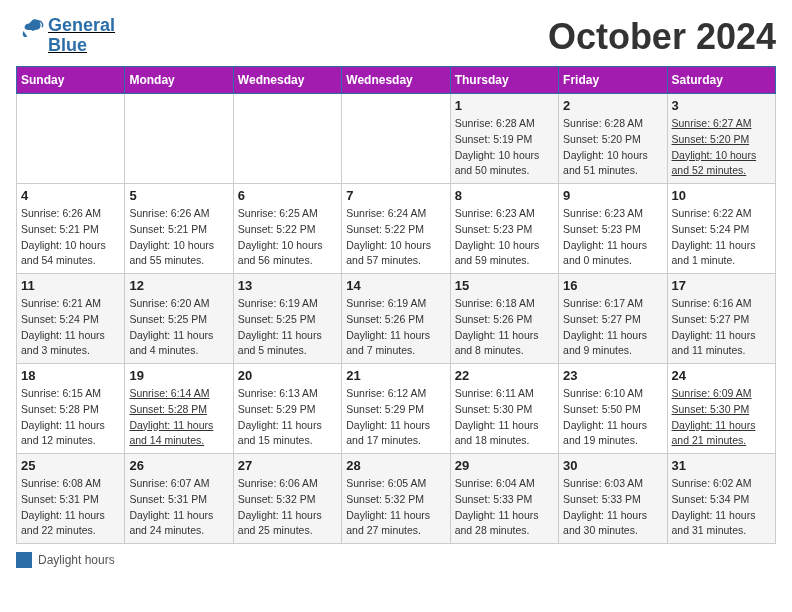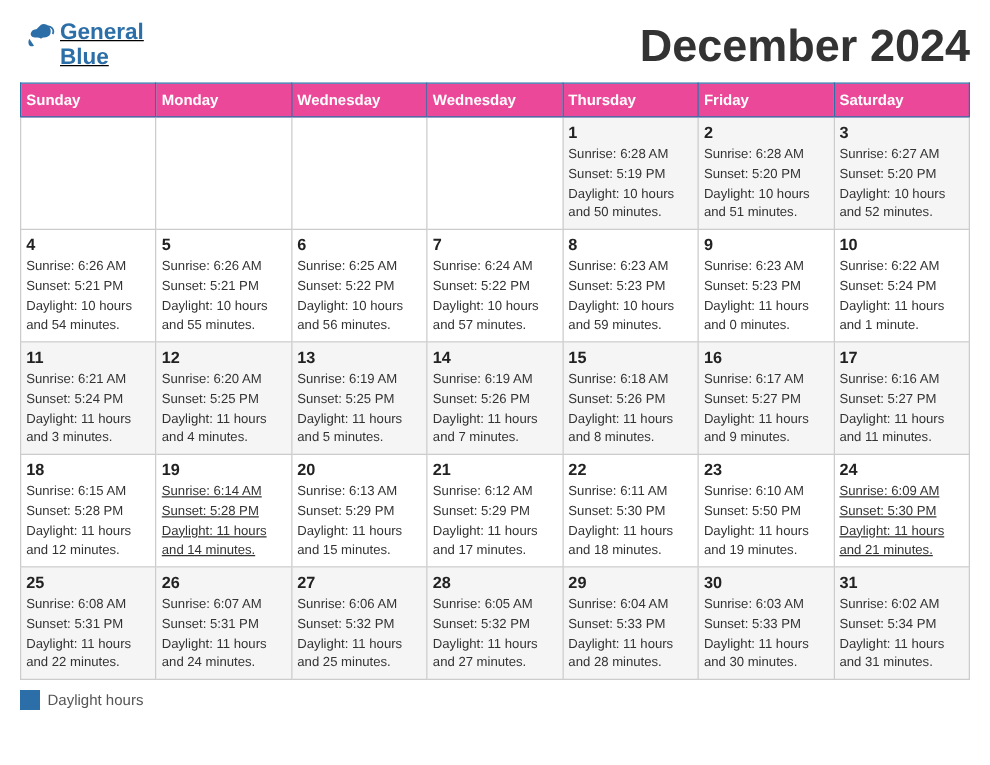--- a/index.html
+++ b/index.html
@@ -43,21 +43,21 @@
     .sub-title {
       font-size: 16px;
       color: #555;
     }
     table {
       width: 100%;
       border-collapse: collapse;
       font-size: 11px;
     }
     thead th {
-      background-color: #ec4899;
+      background-color: #a21caf;
       color: #fff;
       padding: 6px 4px;
       text-align: left;
       font-size: 12px;
       font-weight: bold;
       border: 1px solid #2c6fa8;
     }
     tbody td {
       border: 1px solid #ccc;
       padding: 4px;
@@ -107,21 +107,21 @@
         <path d="M22 6 C26 4, 30 8, 28 12" fill="none" stroke="#2c6fa8" stroke-width="1.5"></path>
         <path d="M8 16 C6 20, 8 24, 12 22" fill="#2c6fa8"></path>
       </svg>
     </div>
     <div class="logo-text">
       <div>General</div>
       <div>Blue</div>
     </div>
   </div>
   <div class="title-block">
-    <div class="main-title">December 2024</div>
+    <div class="main-title">October 2024</div>
   </div>
 </div>
 
 <table>
   <thead>
     <tr id="col-headers">
         <th>Sunday</th>
         <th>Monday</th>
         <th>Wednesday</th>
         <th>Wednesday</th>
@@ -145,21 +145,21 @@
         </td>
         <td>
           <div class="day-num">2</div>
           <div class="day-info" style="white-space: pre-line;">Sunrise: 6:28 AM
 Sunset: 5:20 PM
 Daylight: 10 hours
 and 51 minutes.</div>
         </td>
         <td>
           <div class="day-num">3</div>
-          <div class="day-info" style="white-space: pre-line;">Sunrise: 6:27 AM
+          <div class="day-info" style="white-space: pre-line; text-decoration: underline;">Sunrise: 6:27 AM
 Sunset: 5:20 PM
 Daylight: 10 hours
 and 52 minutes.</div>
         </td>
       </tr>
       <tr>
         <td>
           <div class="day-num">4</div>
           <div class="day-info" style="white-space: pre-line;">Sunrise: 6:26 AM
 Sunset: 5:21 PM

